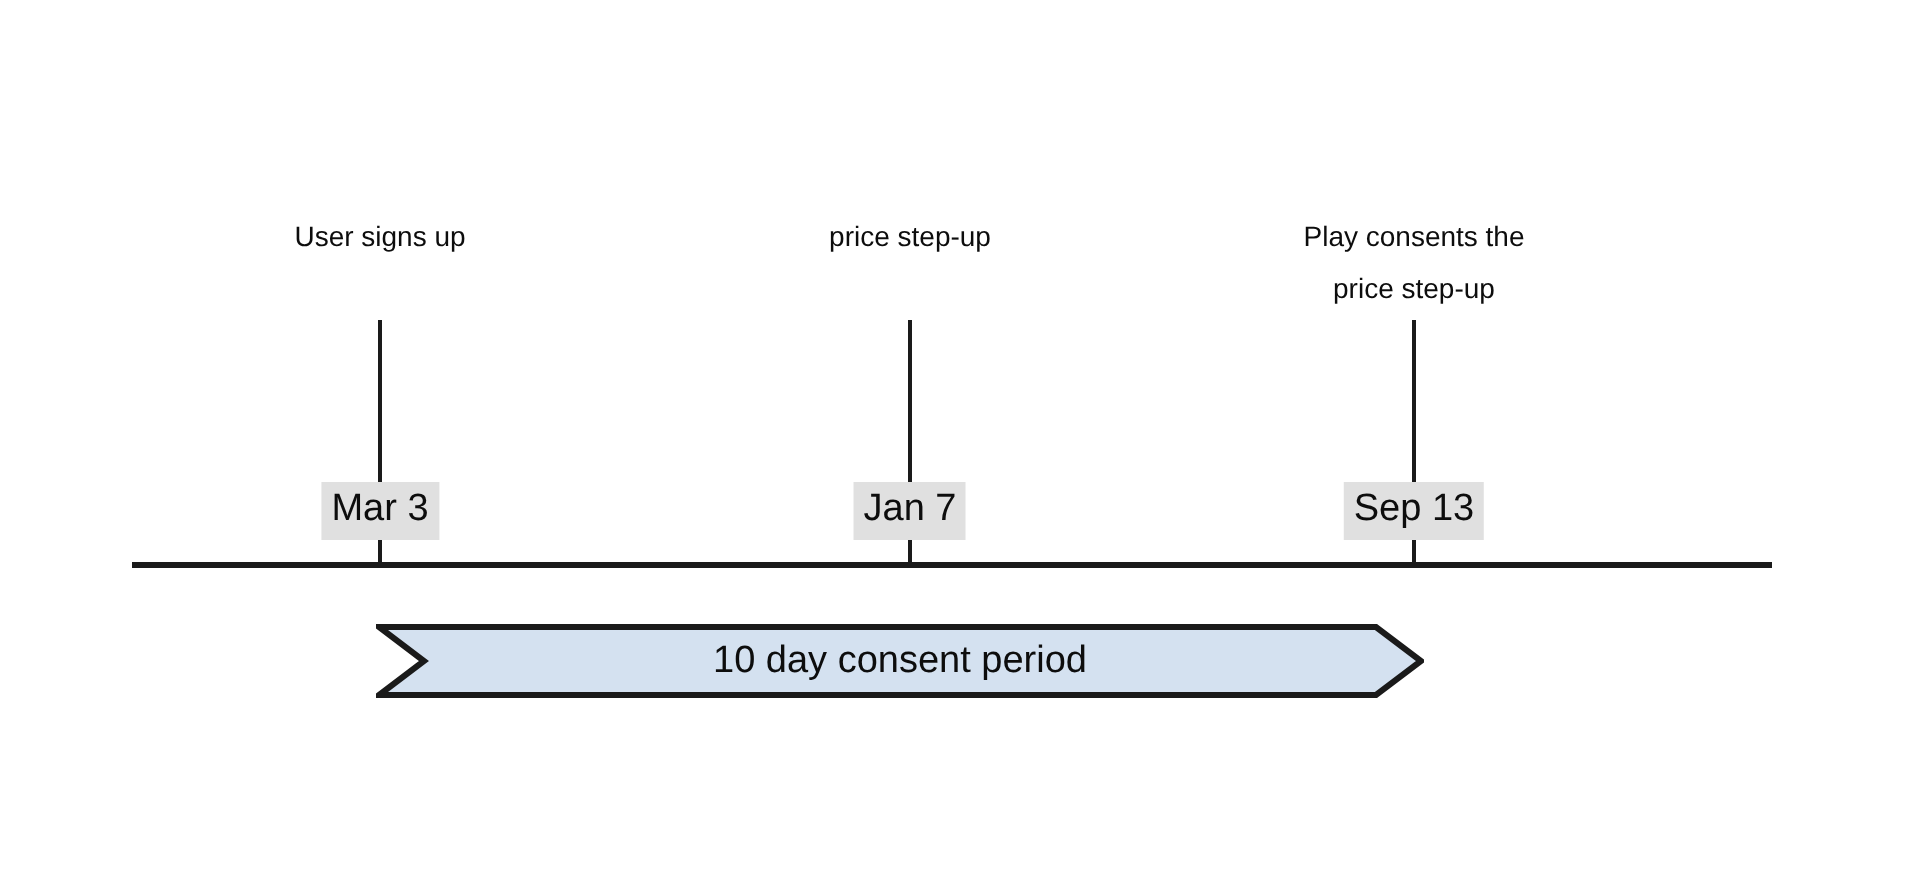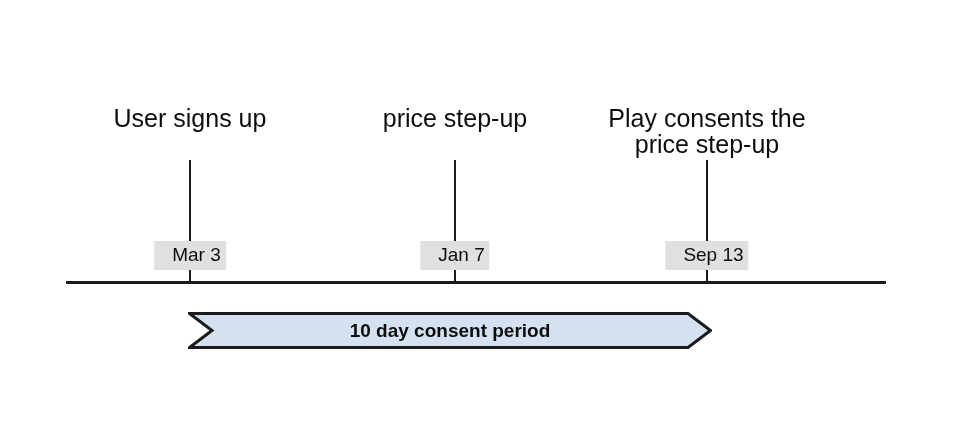--- a/index.html
+++ b/index.html
@@ -36,21 +36,21 @@
     height: 446px;
     width: 0;
   }
   .event-label {
     position: absolute;
     top: 105px;
     left: 50%;
     transform: translateX(-50%);
     white-space: nowrap;
     text-align: center;
-    font-size: 25px;
+    font-size: 14px;
     line-height: 26px;
     color: #0d0d0d;
   }
   .event-tick {
     position: absolute;
     top: 160px;
     left: 0;
     width: 2px;
     height: 124px;
     background: #1a1a1a;
@@ -59,21 +59,21 @@
   .event-date {
     position: absolute;
     top: 241px;
     left: 50%;
     transform: translateX(-50%);
     white-space: nowrap;
     background: #e0e0e0;
     color: #0d0d0d;
     font-size: 19px;
     line-height: 26px;
-    padding: 1px 5px 2px 18px;
+    padding: 1px 5px 2px 5px;
   }
 
   
   .period-banner {
     position: absolute;
     left: 188px;
     top: 312px;
     width: 524px;
     height: 37px;
   }
@@ -87,21 +87,20 @@
     left: 0;
     top: 0;
     width: 524px;
     height: 37px;
     display: flex;
     align-items: center;
     justify-content: center;
     font-size: 19px;
     color: #0d0d0d;
     white-space: nowrap;
-    font-weight: bold;
   }
 </style>
 </head>
 <body>
 
 <div id="timeline-canvas">
 
   <div class="axis-line"></div>
 
   <div class="event-marker" style="left:190px;">

